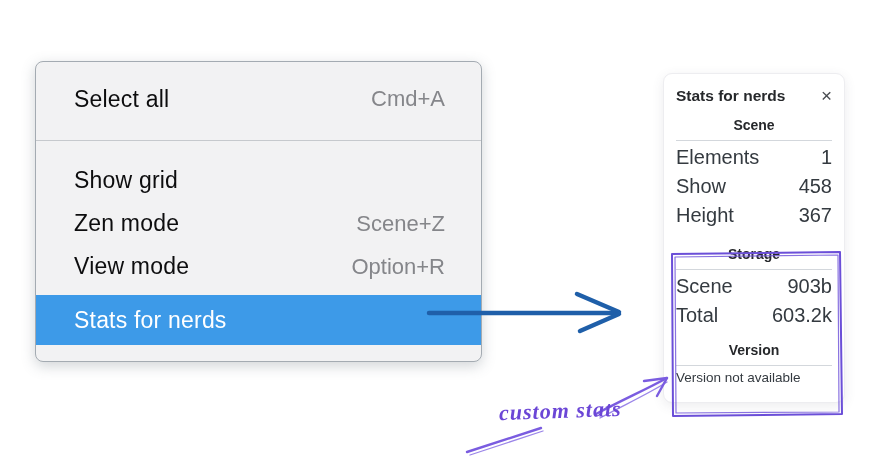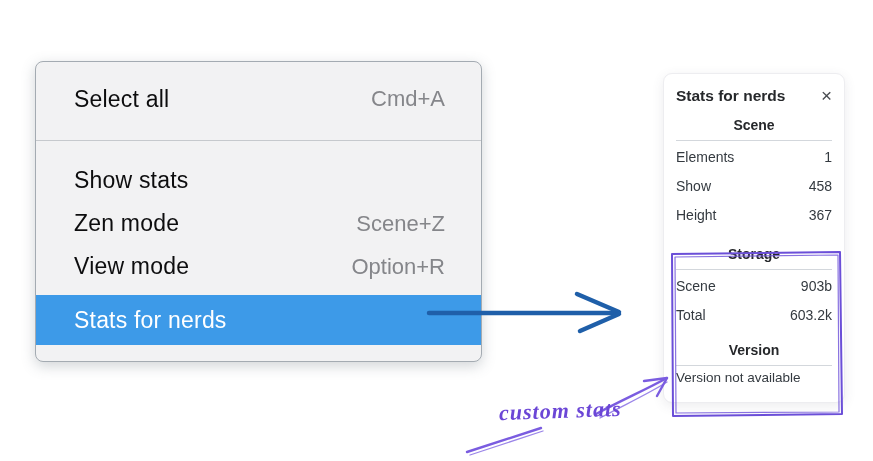--- a/index.html
+++ b/index.html
@@ -109,21 +109,21 @@
     line-height: 20px;
   }
   .sp-rule {
     border: none;
     border-top: 1px solid #d3d7dc;
     margin: 5px 0 2px 0;
   }
   .sp-row {
     display: flex;
     justify-content: space-between;
-    font-size: 14px;
+    font-size: 20px;
     line-height: 29px;
     color: #343a40;
   }
   .sp-note {
     font-size: 13.5px;
     color: #343a40;
     line-height: 20px;
   }
 
   
@@ -156,21 +156,21 @@
   <div class="context-menu">
     <div class="menu-section-top">
       <div class="menu-item">
         <span class="mi-label">Select all</span>
         <span class="mi-shortcut">Cmd+A</span>
       </div>
     </div>
     <div class="menu-divider"></div>
     <div class="menu-section-bottom">
       <div class="menu-item">
-        <span class="mi-label">Show stats</span>
+        <span class="mi-label">Show grid</span>
       </div>
       <div class="menu-item">
         <span class="mi-label">Zen mode</span>
         <span class="mi-shortcut">Scene+Z</span>
       </div>
       <div class="menu-item">
         <span class="mi-label">View mode</span>
         <span class="mi-shortcut">Option+R</span>
       </div>
       <div class="menu-item selected">

